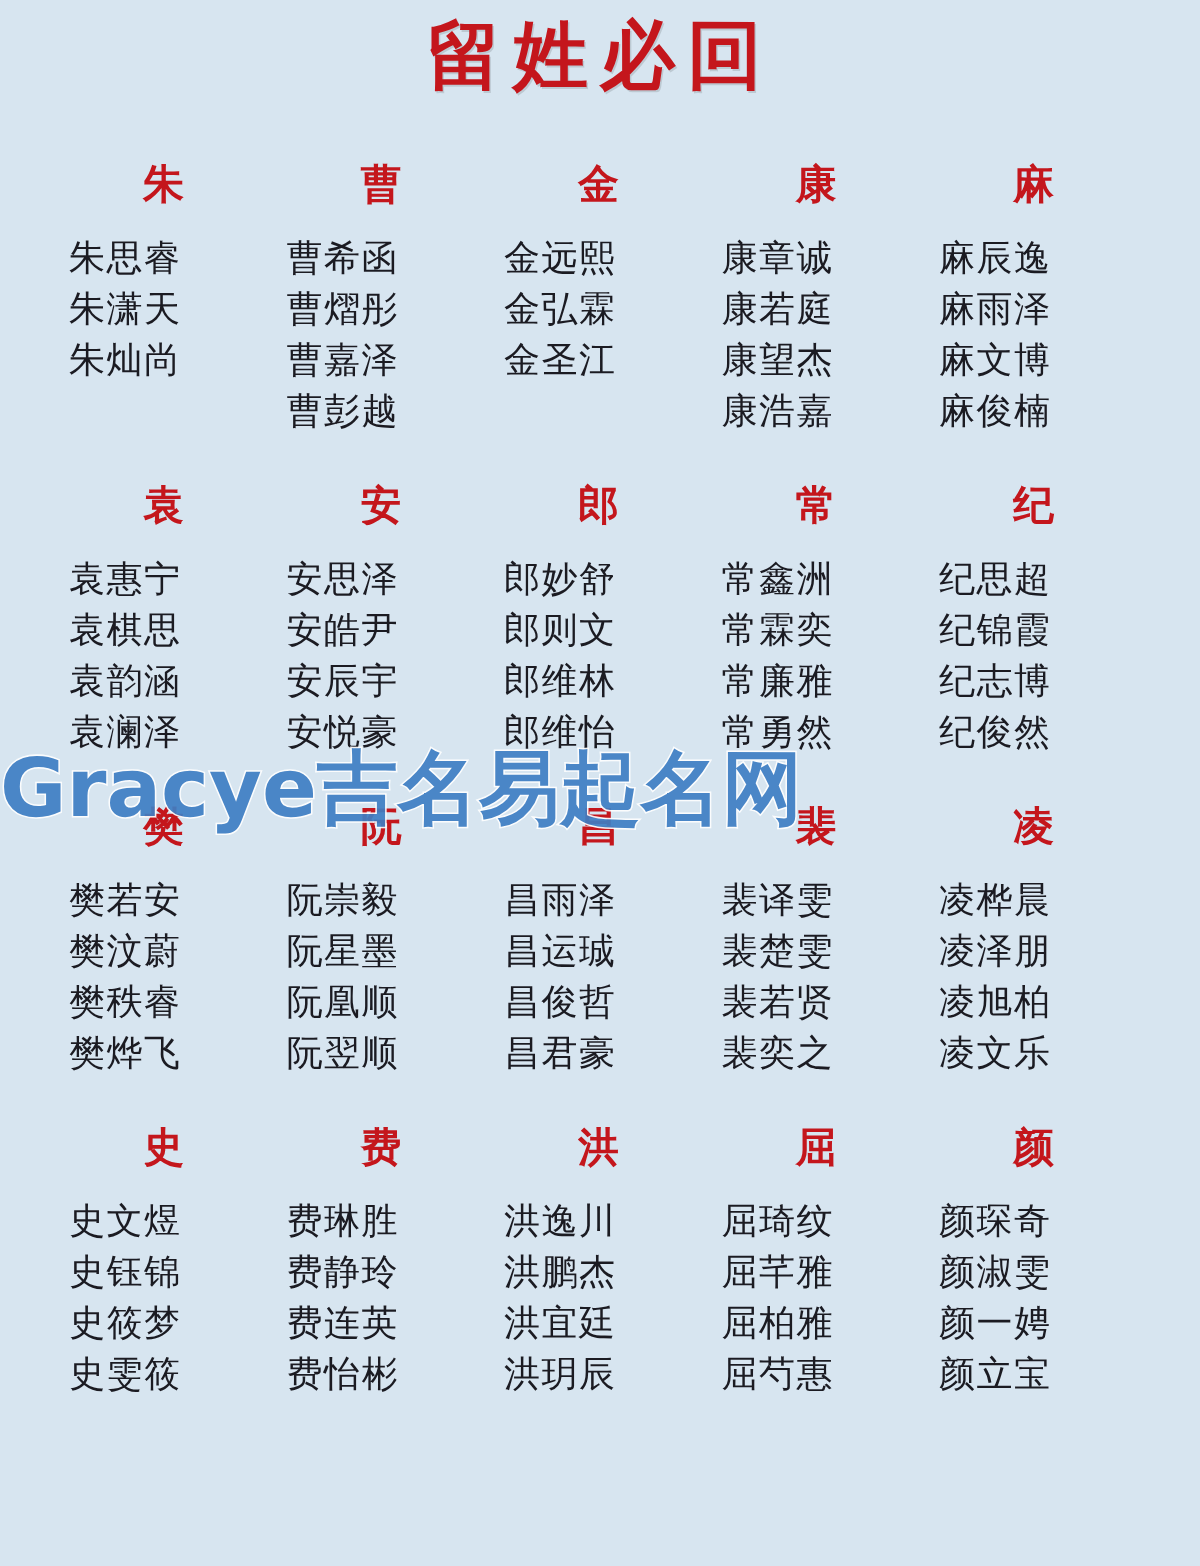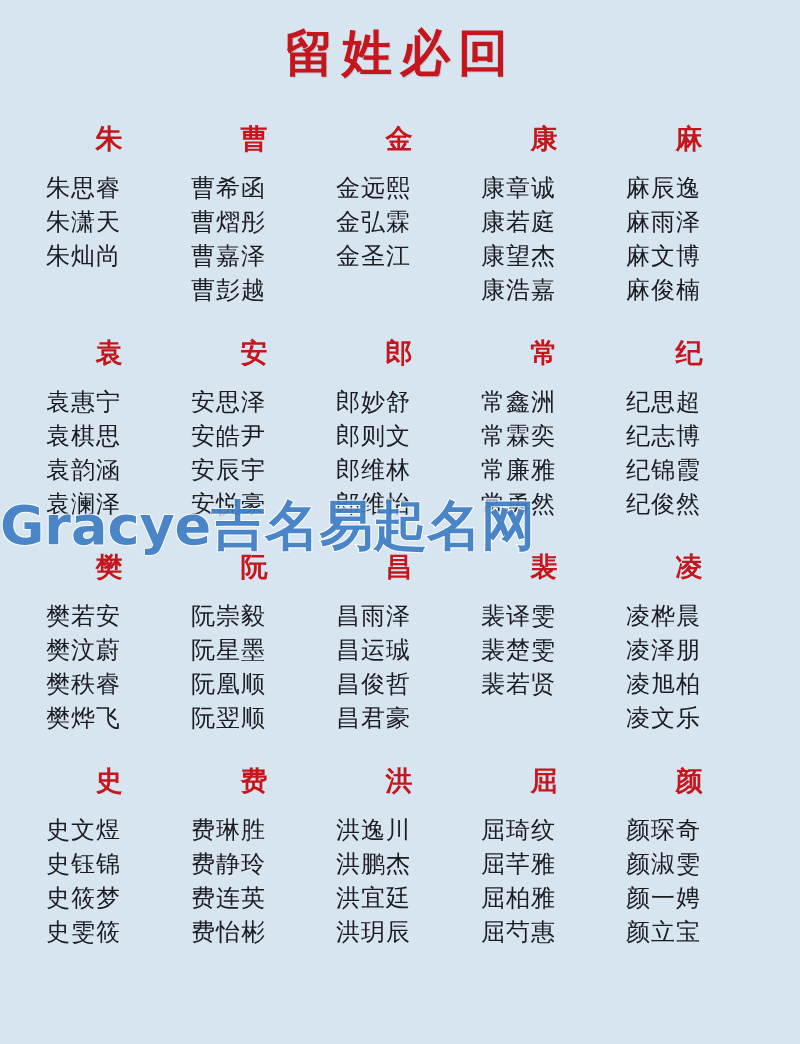--- a/index.html
+++ b/index.html
@@ -19,21 +19,21 @@
     width: 800px;
     height: 1044px;
     box-sizing: border-box;
   }
   .main-title {
     text-align: center;
     color: #c4161c;
     font-size: 50px;
     font-weight: bold;
     letter-spacing: 8px;
-    padding-top: 20px;
+    padding-top: 4px;
     font-family: "DejaVu Serif", "Liberation Serif", serif;
     text-shadow: 1px 1px 0 rgba(0,0,0,0.12);
   }
   .grid-block {
     display: flex;
     justify-content: space-between;
     padding: 0 40px;
     box-sizing: border-box;
     margin-top: 28px;
   }
@@ -145,22 +145,22 @@
     <div class="col">
       <div class="surname">常</div>
       <div class="name">常鑫洲</div>
       <div class="name">常霖奕</div>
       <div class="name">常廉雅</div>
       <div class="name">常勇然</div>
     </div>
     <div class="col">
       <div class="surname">纪</div>
       <div class="name">纪思超</div>
+      <div class="name">纪锦霞</div>
       <div class="name">纪志博</div>
-      <div class="name">纪锦霞</div>
       <div class="name">纪俊然</div>
     </div>
   </div>
 
   <div class="grid-block">
     <div class="col">
       <div class="surname">樊</div>
       <div class="name">樊若安</div>
       <div class="name">樊汶蔚</div>
       <div class="name">樊秩睿</div>
@@ -178,20 +178,21 @@
       <div class="name">昌雨泽</div>
       <div class="name">昌运珹</div>
       <div class="name">昌俊哲</div>
       <div class="name">昌君豪</div>
     </div>
     <div class="col">
       <div class="surname">裴</div>
       <div class="name">裴译雯</div>
       <div class="name">裴楚雯</div>
       <div class="name">裴若贤</div>
+      <div class="name">裴奕之</div>
     </div>
     <div class="col">
       <div class="surname">凌</div>
       <div class="name">凌桦晨</div>
       <div class="name">凌泽朋</div>
       <div class="name">凌旭柏</div>
       <div class="name">凌文乐</div>
     </div>
   </div>
 

